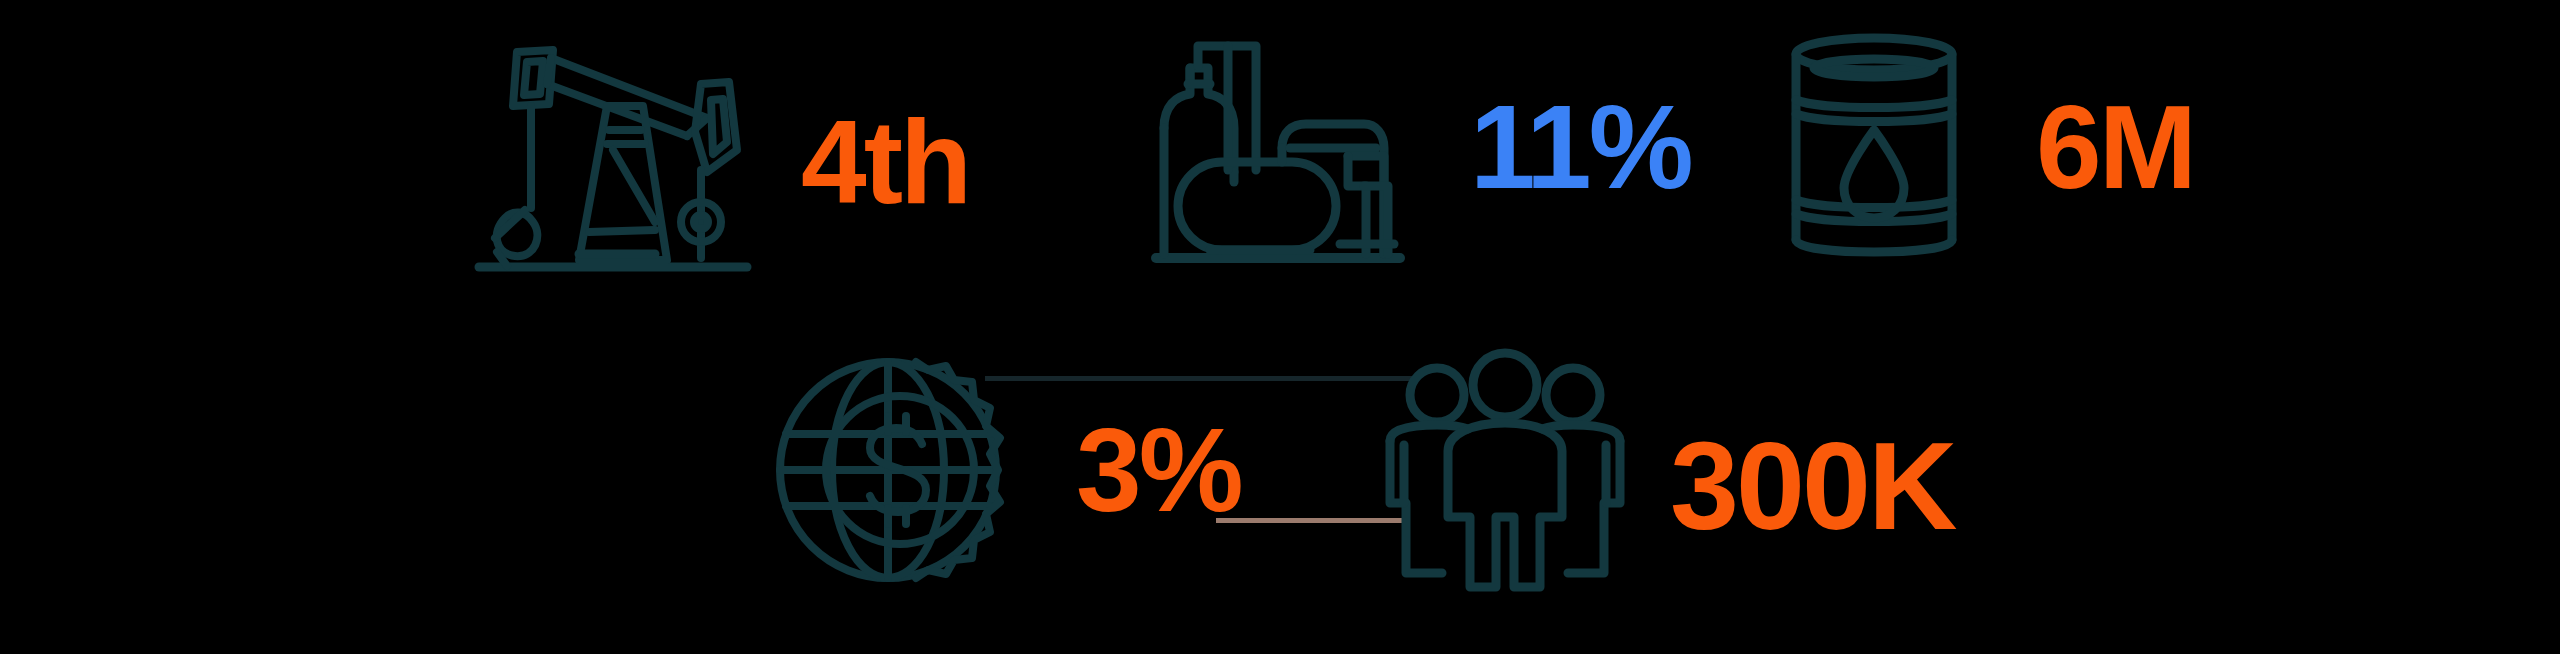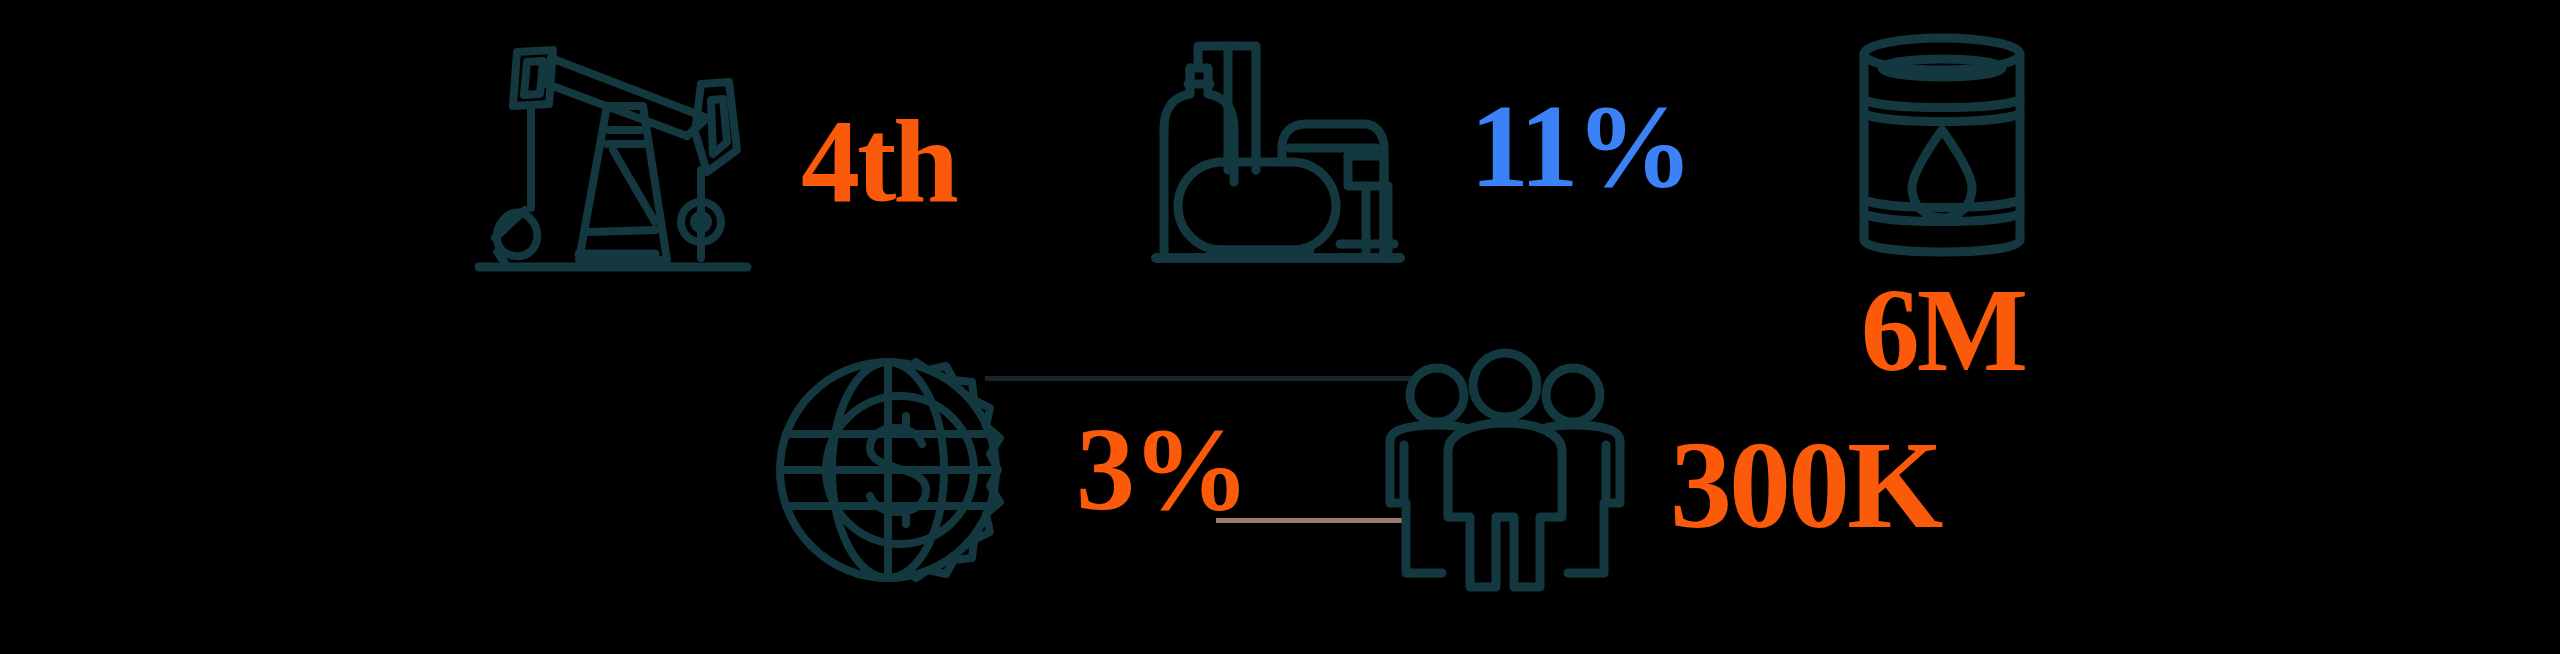--- a/index.html
+++ b/index.html
@@ -22,42 +22,42 @@
     position: absolute;
     display: flex;
     align-items: center;
   }
   .stat-icon {
     display: block;
     line-height: 0;
   }
   .stat-value {
     color: #fa5a0a;
-    font-family: Liberation Serif, serif;
+    font-family: Liberation Sans, sans-serif;
     font-weight: bold;
     font-size: 118px;
     line-height: 1;
     letter-spacing: -3px;
     white-space: nowrap;
   }
   .stat-value.big {
     font-size: 124px;
     margin-top: 32px;
   }
   .connector {
     position: absolute;
     height: 5px;
   }
   .connector.dark  { background: #16262b; }
   .connector.taupe { background: #9b7b6d; }
 
   
   #stat-rank     { left: 455px;  top: 22px; }
   #stat-share    { left: 1150px; top: 22px; }
-  #stat-barrels  { left: 1828px; top: 22px; flex-direction: column; }
+  #stat-barrels  { left: 1760px; top: 22px; }
   
   #stat-gdp      { left: 770px;  top: 340px; }
   #stat-jobs     { left: 1380px; top: 345px; }
 
   #line-top    { left: 985px;  top: 376px; width: 432px; }
   #line-bottom { left: 1216px; top: 518px; width: 186px; }
 
   .gap-sm { width: 46px; }
   .gap-md { width: 40px; }
 </style>

